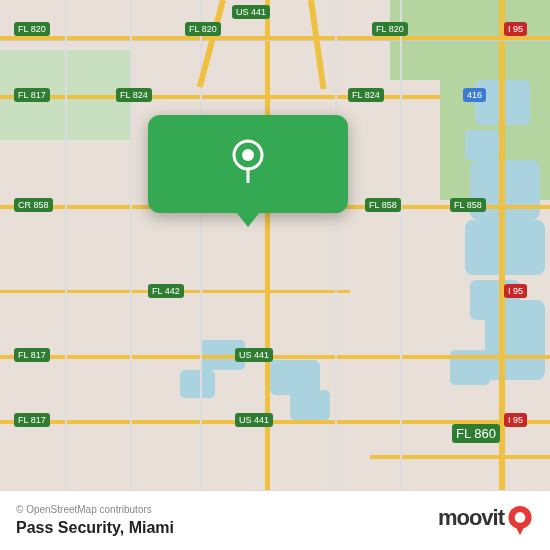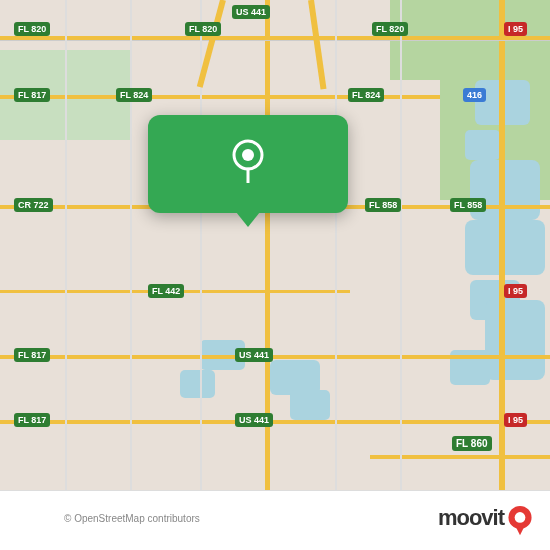--- a/index.html
+++ b/index.html
@@ -58,21 +58,21 @@
       background: #aad3df;
       border-radius: 50%;
     }
 
     
     .shield {
       position: absolute;
       background: #3a7bd5;
       color: white;
       font-size: 9px;
-      font-weight: bold;
+      font-weight: normal;
       padding: 2px 4px;
       border-radius: 3px;
       white-space: nowrap;
     }
     .shield-green {
       background: #2e7d32;
     }
     .shield-red {
       background: #c62828;
       margin-left: 12px;
@@ -134,21 +134,20 @@
       justify-content: space-between;
       padding: 0 16px;
       position: absolute;
       bottom: 0;
       left: 0;
     }
 
     #bottom-left {
       display: flex;
       flex-direction: column;
-      margin-left: 48px;
     }
 
     #copyright-text {
       font-size: 10px;
       color: #888;
       margin-bottom: 4px;
     }
 
     #location-name {
       font-size: 16px;
@@ -229,46 +228,47 @@
 
     <div class="shield shield-green" style="top:22px;left:14px;font-size:9px;">FL 820</div>
     <div class="shield shield-green" style="top:22px;left:185px;font-size:9px;">FL 820</div>
     <div class="shield shield-green" style="top:22px;left:372px;font-size:9px;">FL 820</div>
     <div class="shield shield-red" style="top:22px;left:492px;font-size:9px;">I 95</div>
     <div class="shield shield-green" style="top:5px;left:232px;font-size:9px;">US 441</div>
     <div class="shield shield-green" style="top:88px;left:116px;font-size:9px;">FL 824</div>
     <div class="shield shield-green" style="top:88px;left:14px;font-size:9px;">FL 817</div>
     <div class="shield shield-green" style="top:88px;left:348px;font-size:9px;">FL 824</div>
     <div class="shield" style="top:88px;left:463px;font-size:9px;background:#3a7bd5;">416</div>
-    <div class="shield shield-green" style="top:198px;left:14px;font-size:9px;">CR 722</div>
+    <div class="shield shield-green" style="top:198px;left:14px;font-size:9px;">CR 858</div>
     <div class="shield shield-green" style="top:198px;left:365px;font-size:9px;">FL 858</div>
     <div class="shield shield-green" style="top:198px;left:450px;font-size:9px;">FL 858</div>
     <div class="shield shield-green" style="top:284px;left:148px;font-size:9px;">FL 442</div>
     <div class="shield shield-red" style="top:284px;left:492px;font-size:9px;">I 95</div>
     <div class="shield shield-green" style="top:348px;left:14px;font-size:9px;">FL 817</div>
     <div class="shield shield-green" style="top:348px;left:235px;font-size:9px;">US 441</div>
     <div class="shield shield-green" style="top:413px;left:14px;font-size:9px;">FL 817</div>
     <div class="shield shield-green" style="top:413px;left:235px;font-size:9px;">US 441</div>
     <div class="shield shield-red" style="top:413px;left:492px;font-size:9px;">I 95</div>
-    <div class="shield shield-green" style="top:436px;left:452px;font-size:10px;">FL 860</div>
+    <div class="shield shield-green" style="top:424px;left:452px;font-size:13px;">FL 860</div>
   </div>
 
   <div id="popup-card">
 
     <svg class="pin-icon" viewBox="0 0 48 48" fill="none" xmlns="http://www.w3.org/2000/svg">
       <circle cx="24" cy="20" r="14" stroke="white" stroke-width="3" fill="none"></circle>
       <circle cx="24" cy="20" r="6" fill="white"></circle>
       <line x1="24" y1="34" x2="24" y2="48" stroke="white" stroke-width="3" stroke-linecap="round"></line>
     </svg>
   </div>
 </div>
 
 <div id="bottom-bar">
   <div id="bottom-left">
     <span id="copyright-text">© OpenStreetMap contributors</span>
+    <span id="location-name">Pass Security, Miami</span>
   </div>
   <div id="moovit-logo">
     <span class="moovit-text">moovit</span>
 
     <svg class="moovit-pin" viewBox="0 0 28 36" xmlns="http://www.w3.org/2000/svg">
       <ellipse cx="14" cy="14" rx="13" ry="13" fill="#e53935"></ellipse>
       <circle cx="14" cy="14" r="6" fill="white"></circle>
       <polygon points="8,22 20,22 14,34" fill="#e53935"></polygon>
     </svg>
   </div>

